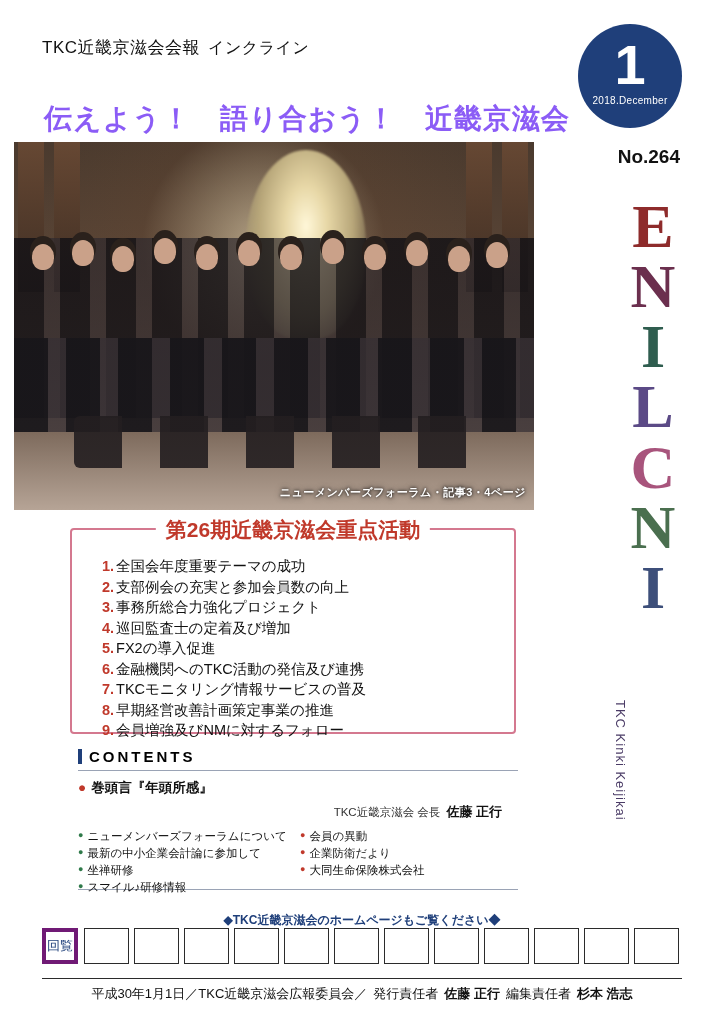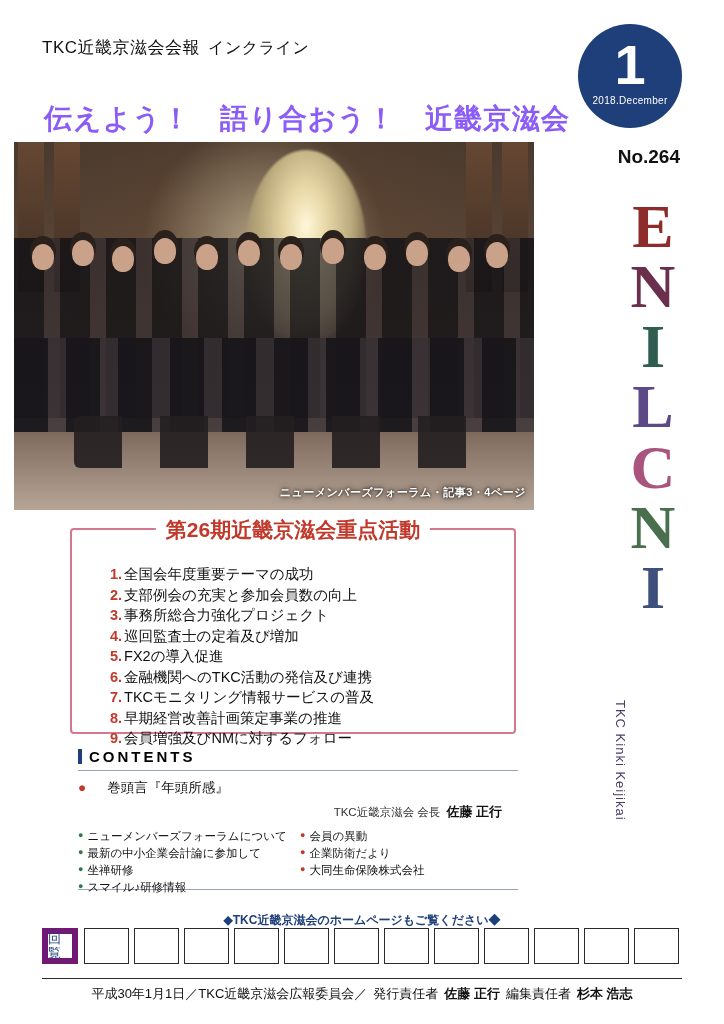--- a/index.html
+++ b/index.html
@@ -201,21 +201,21 @@
     left: 50%; top: -14px;
     transform: translateX(-50%);
     background: #fff;
     padding: 0 10px;
     font-size: 21px;
     font-weight: bold;
     color: #c0392b;
     white-space: nowrap;
   }
   .activities ol {
-    margin: 16px;
+    margin: 8px;
     padding: 18px 0 0 0;
     list-style: none;
   }
   .activities li {
     font-size: 14.5px;
     color: #111;
     line-height: 20.5px;
     padding-left: 22px;
     white-space: nowrap;
   }
@@ -251,21 +251,21 @@
   }
   .kantogen {
     font-size: 13.5px;
     color: #111;
     font-weight: bold;
   }
   .kantogen .dot {
     color: #c0392b;
     margin-right: 5px;
   }
-  .kantogen .title-txt { font-weight: normal; margin-left: 16px; }
+  .kantogen .title-txt { font-weight: bold; }
   .byline {
     text-align: right;
     font-size: 11.5px;
     color: #333;
     margin-top: 6px;
     padding-right: 16px;
   }
   .byline .name {
     font-size: 13px;
     font-weight: bold;
@@ -301,21 +301,21 @@
     left: 0; right: 0; top: 912px;
     text-align: center;
     font-size: 12px;
     color: #1f3f7a;
     font-weight: bold;
   }
   .routing {
     position: absolute;
     left: 42px; top: 928px;
     width: 36px; height: 36px;
-    border: 6px solid #701a75;
+    border: 4px solid #701a75;
     color: #1f3f7a;
     font-size: 13px;
     display: flex;
     align-items: center;
     justify-content: center;
     letter-spacing: 0;
     line-height: 1.05;
   }
   .routing span { writing-mode: horizontal-tb; }
   .boxes {

